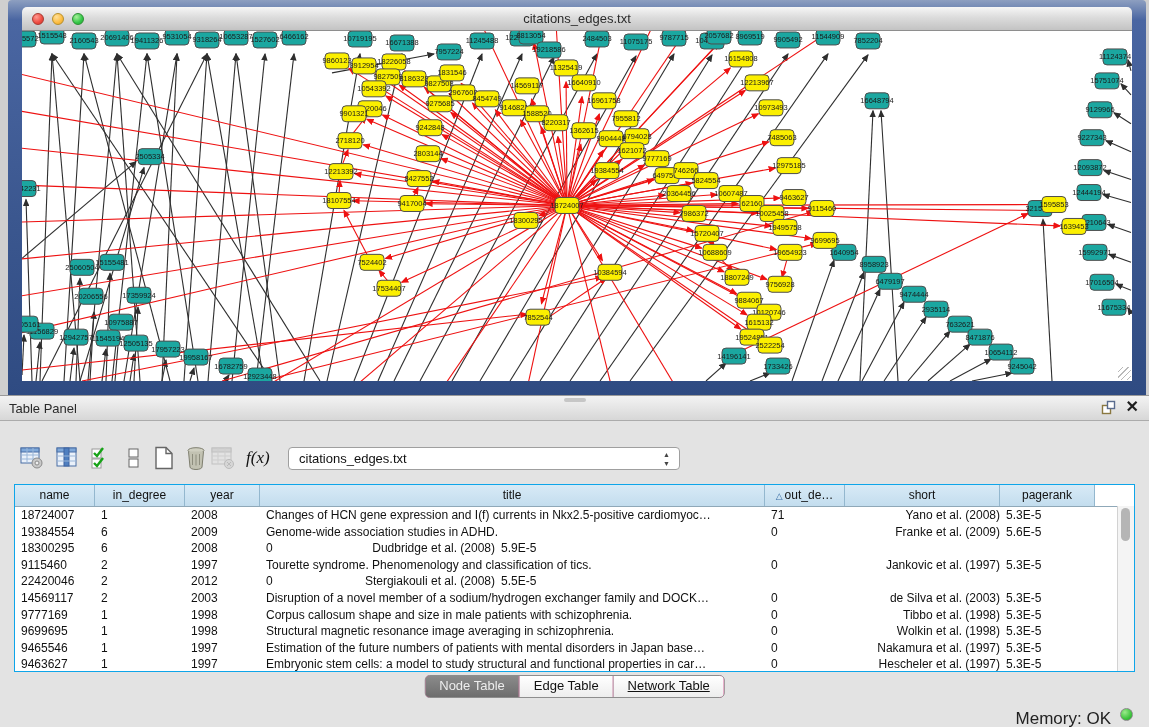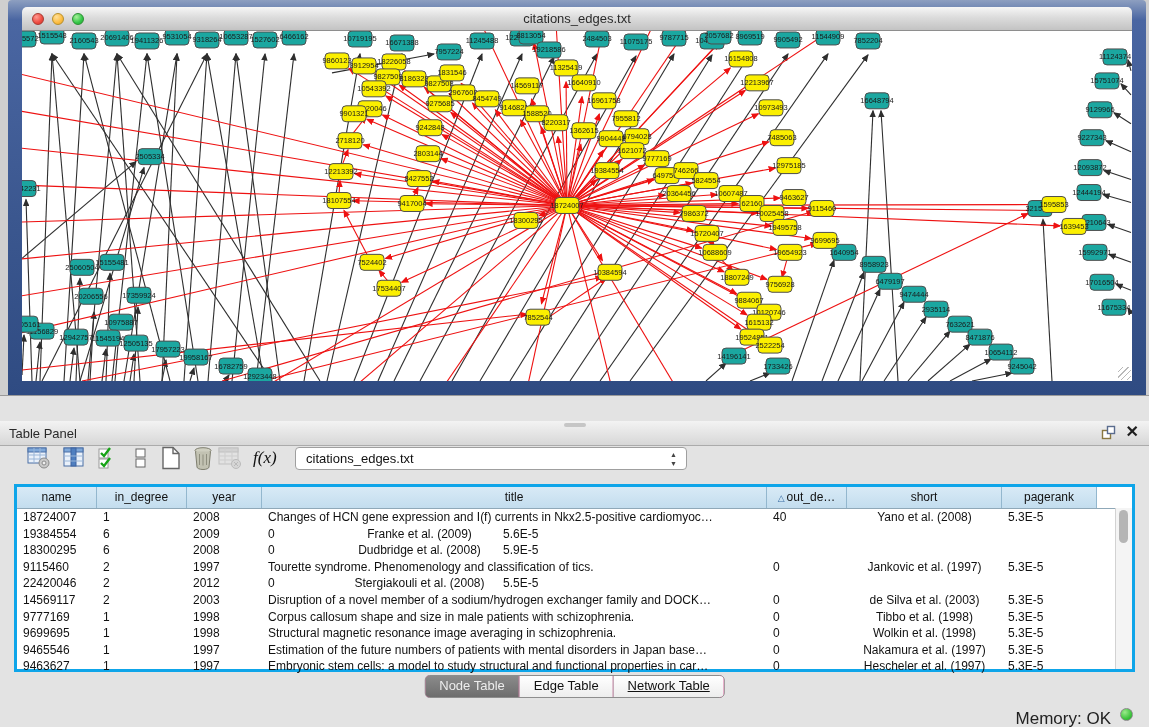--- a/index.html
+++ b/index.html
@@ -18,48 +18,48 @@
   .tl.red{left:10px;background:radial-gradient(circle at 35% 30%,#ff9a92,#ee4b40 60%,#d0362c);border:1px solid #a83a32;}
   .tl.yel{left:30px;background:radial-gradient(circle at 35% 30%,#ffe09a,#fdbc40 60%,#e0a02c);border:1px solid #b8912c;}
   .tl.grn{left:50px;background:radial-gradient(circle at 35% 30%,#a8f09a,#33c748 60%,#27a437);border:1px solid #2d8f33;}
   .canvas{position:absolute;left:0;right:0;top:24px;bottom:0;background:#fff;overflow:hidden;}
   .canvas svg{position:absolute;left:0;top:0;}
   .grip{position:absolute;right:1px;bottom:1px;width:13px;height:13px;
     background:repeating-linear-gradient(135deg,transparent 0 3px,#b9b9b9 3px 4px);}
   
   .table-panel{position:absolute;left:0;top:395px;width:1149px;height:332px;background:#e3e3e3;border-top:1px solid #9a9a9a;}
   .panel-header{position:absolute;left:0;right:0;top:0;height:24px;
-    background:linear-gradient(180deg,#f3f3f3,#d7d7d7);border-bottom:1px solid #ababab;margin-top:25px;}
+    background:linear-gradient(180deg,#f3f3f3,#d7d7d7);border-bottom:1px solid #ababab;}
   .panel-title{position:absolute;left:9px;top:5px;font-size:13px;color:#2a2a2a;}
   .panel-btns{position:absolute;right:10px;top:3px;display:flex;gap:10px;align-items:center;}
   .float-btn svg{display:block;}
   .close-x{font-size:16px;font-weight:bold;color:#1e1e1e;line-height:16px;cursor:default;}
   .drag-knob{position:absolute;left:50%;top:2px;width:22px;height:4px;margin-left:-11px;border-radius:2px;background:#c6c6c6;}
   
-  .toolbar{position:absolute;left:0;top:24px;height:58px;right:0;margin-left:7px;}
+  .toolbar{position:absolute;left:0;top:24px;height:58px;right:0;}
   .tb-icon{position:absolute;top:26px;width:24px;height:24px;}
   .tb-icon svg{display:block;}
   .fx{font-family:"Liberation Serif",serif;font-style:italic;font-size:17px;color:#111;}
   .combo{position:absolute;left:288px;top:27px;width:392px;height:23px;background:#fff;
     border:1px solid #9f9f9f;border-radius:4px;box-sizing:border-box;}
   .combo .val{position:absolute;left:10px;top:3px;font-size:13px;color:#111;}
   .combo .arrows{position:absolute;right:9px;top:2px;font-size:7px;color:#444;line-height:9px;text-align:center;}
   
   .dtable{position:absolute;left:14px;top:88px;width:1121px;height:188px;background:#fff;
-    border:3px solid #0ea5e9;box-sizing:border-box;}
+    border:1px solid #0ea5e9;box-sizing:border-box;}
   .thead{display:flex;height:21px;border-bottom:1px solid #8fa8b8;}
   .th{background:linear-gradient(180deg,#d8eaf6,#c3ddee);border-right:1px solid #93b7ce;
     font-size:12px;color:#111;text-align:center;line-height:20px;box-sizing:border-box;
     overflow:hidden;white-space:nowrap;}
   .th.filler{background:#fff;border-right:none;}
   .sort-tri{font-size:9px;color:#3a6ea5;margin-right:2px;}
   .trow{display:flex;height:16.6px;}
   .td{font-size:12px;color:#111;line-height:16.5px;white-space:nowrap;overflow:hidden;
      box-sizing:border-box;padding-left:6px;}
-  .td.center{text-align:center;padding-left:0;}
+  .td.center{text-align:right;padding-left:0;}
   .c0{width:80px}.c1{width:90px}.c2{width:75px}.c3{width:505px}.c4{width:80px}.c5{width:155px}.c6{width:95px}
   .cfill{flex:1}
   .vscroll{position:absolute;right:0;top:21px;bottom:0;width:16px;background:#f4f4f4;border-left:1px solid #d2d2d2;}
   .vthumb{position:absolute;left:3px;top:2px;width:9px;height:33px;border-radius:5px;background:#b5b5b5;}
   
   .tabs{position:absolute;left:50%;transform:translateX(-50%);top:279px;display:flex;height:21px;
     border:1px solid #8d8d8d;border-radius:5px;overflow:hidden;background:#ec4899;}
   .tab{font-size:13px;line-height:20px;padding:0 14px;color:#111;
     background:linear-gradient(180deg,#fff,#ededed);border-right:1px solid #a5a5a5;}
   .tab:last-child{border-right:none;text-decoration:underline;}
@@ -908,28 +908,29 @@
         <div class="th c5">short</div>
         <div class="th c6">pagerank</div>
         <div class="th filler cfill"></div>
       </div>
     <div id="tbody">
         <div class="trow">
           <div class="td c0">18724007</div>
           <div class="td c1">1</div>
           <div class="td c2">2008</div>
           <div class="td c3">Changes of HCN gene expression and I(f) currents in Nkx2.5-positive cardiomyoc…</div>
-          <div class="td c4">40</div>
+          <div class="td c4">71</div>
           <div class="td c5 center">Yano et al. (2008)</div>
           <div class="td c6">5.3E-5</div>
         </div>
         <div class="trow">
           <div class="td c0">19384554</div>
           <div class="td c1">6</div>
           <div class="td c2">2009</div>
+          <div class="td c3">Genome-wide association studies in ADHD.</div>
           <div class="td c4">0</div>
           <div class="td c5 center">Franke et al. (2009)</div>
           <div class="td c6">5.6E-5</div>
         </div>
         <div class="trow">
           <div class="td c0">18300295</div>
           <div class="td c1">6</div>
           <div class="td c2">2008</div>
           <div class="td c4">0</div>
           <div class="td c5 center">Dudbridge et al. (2008)</div>

